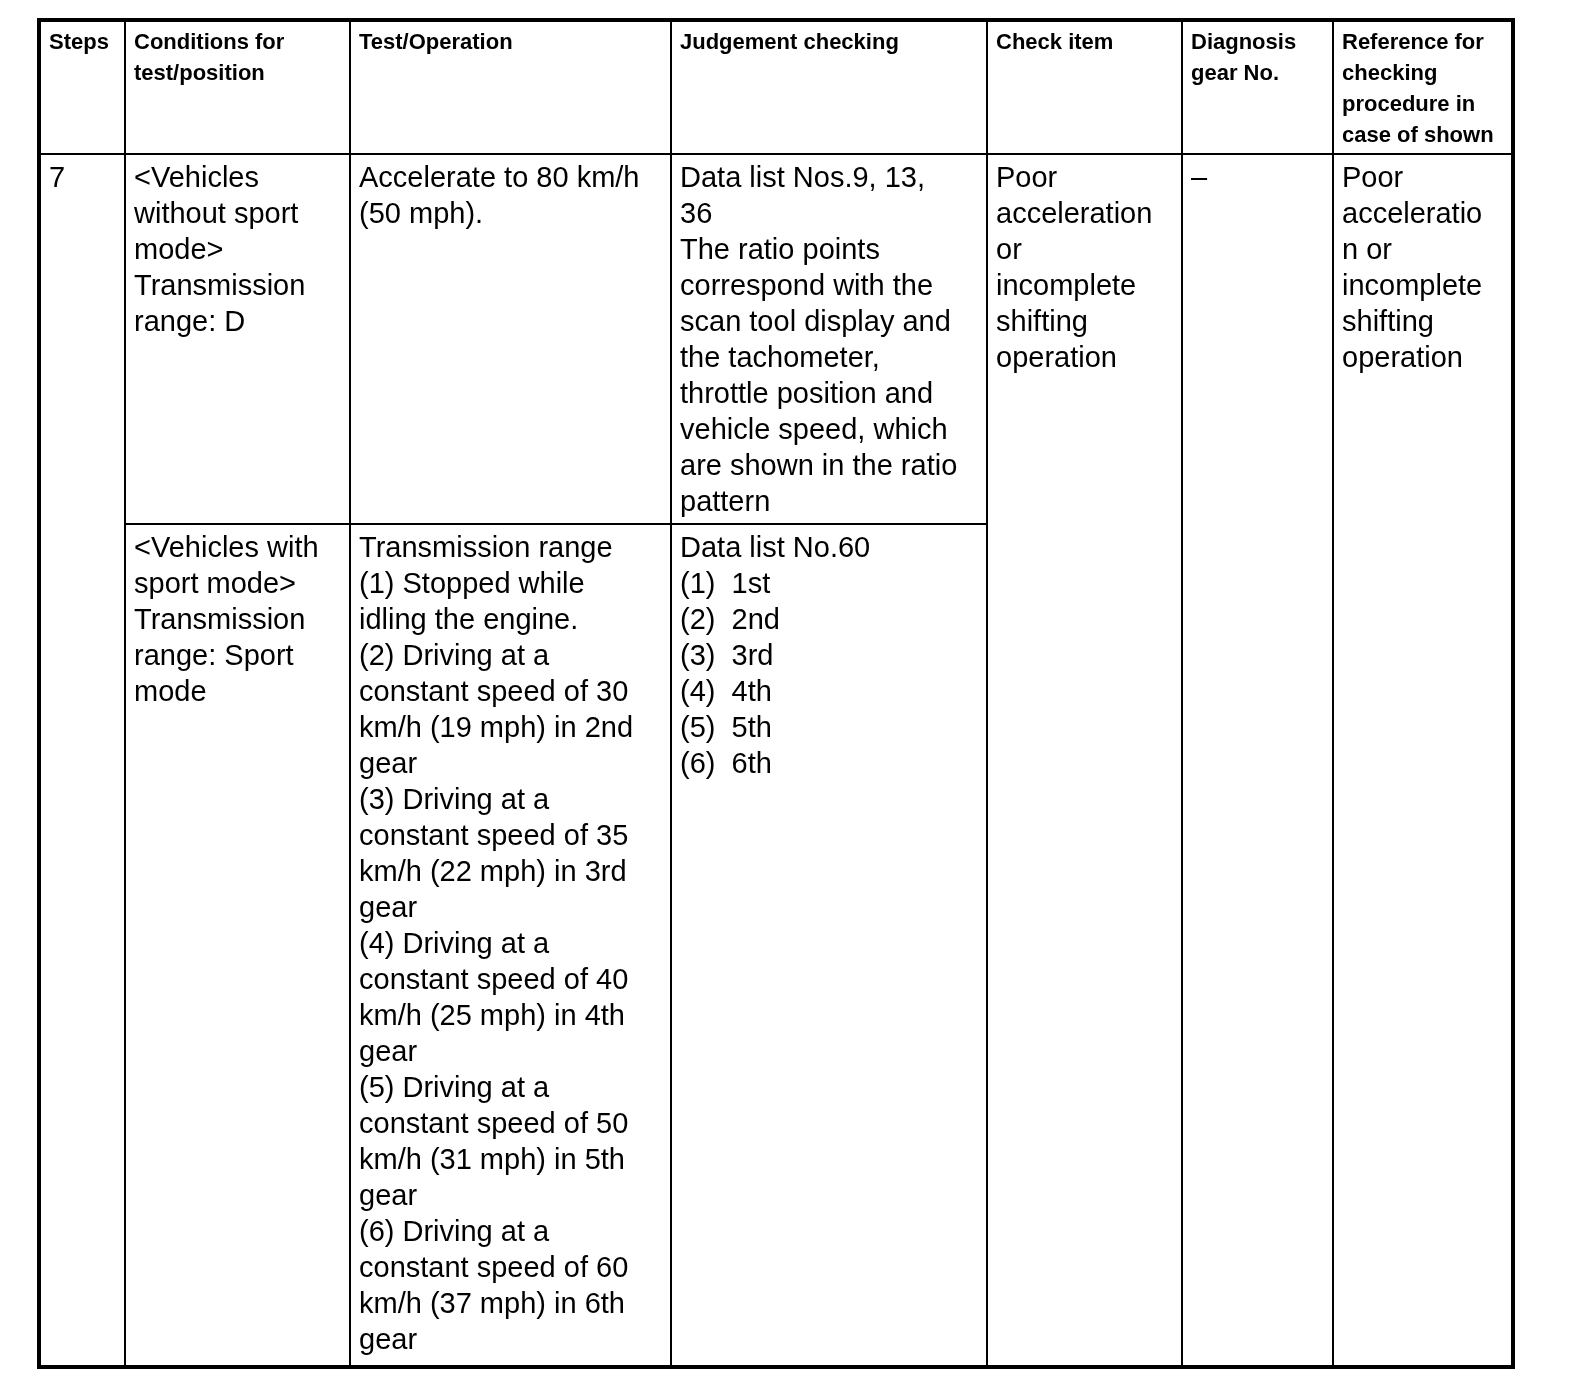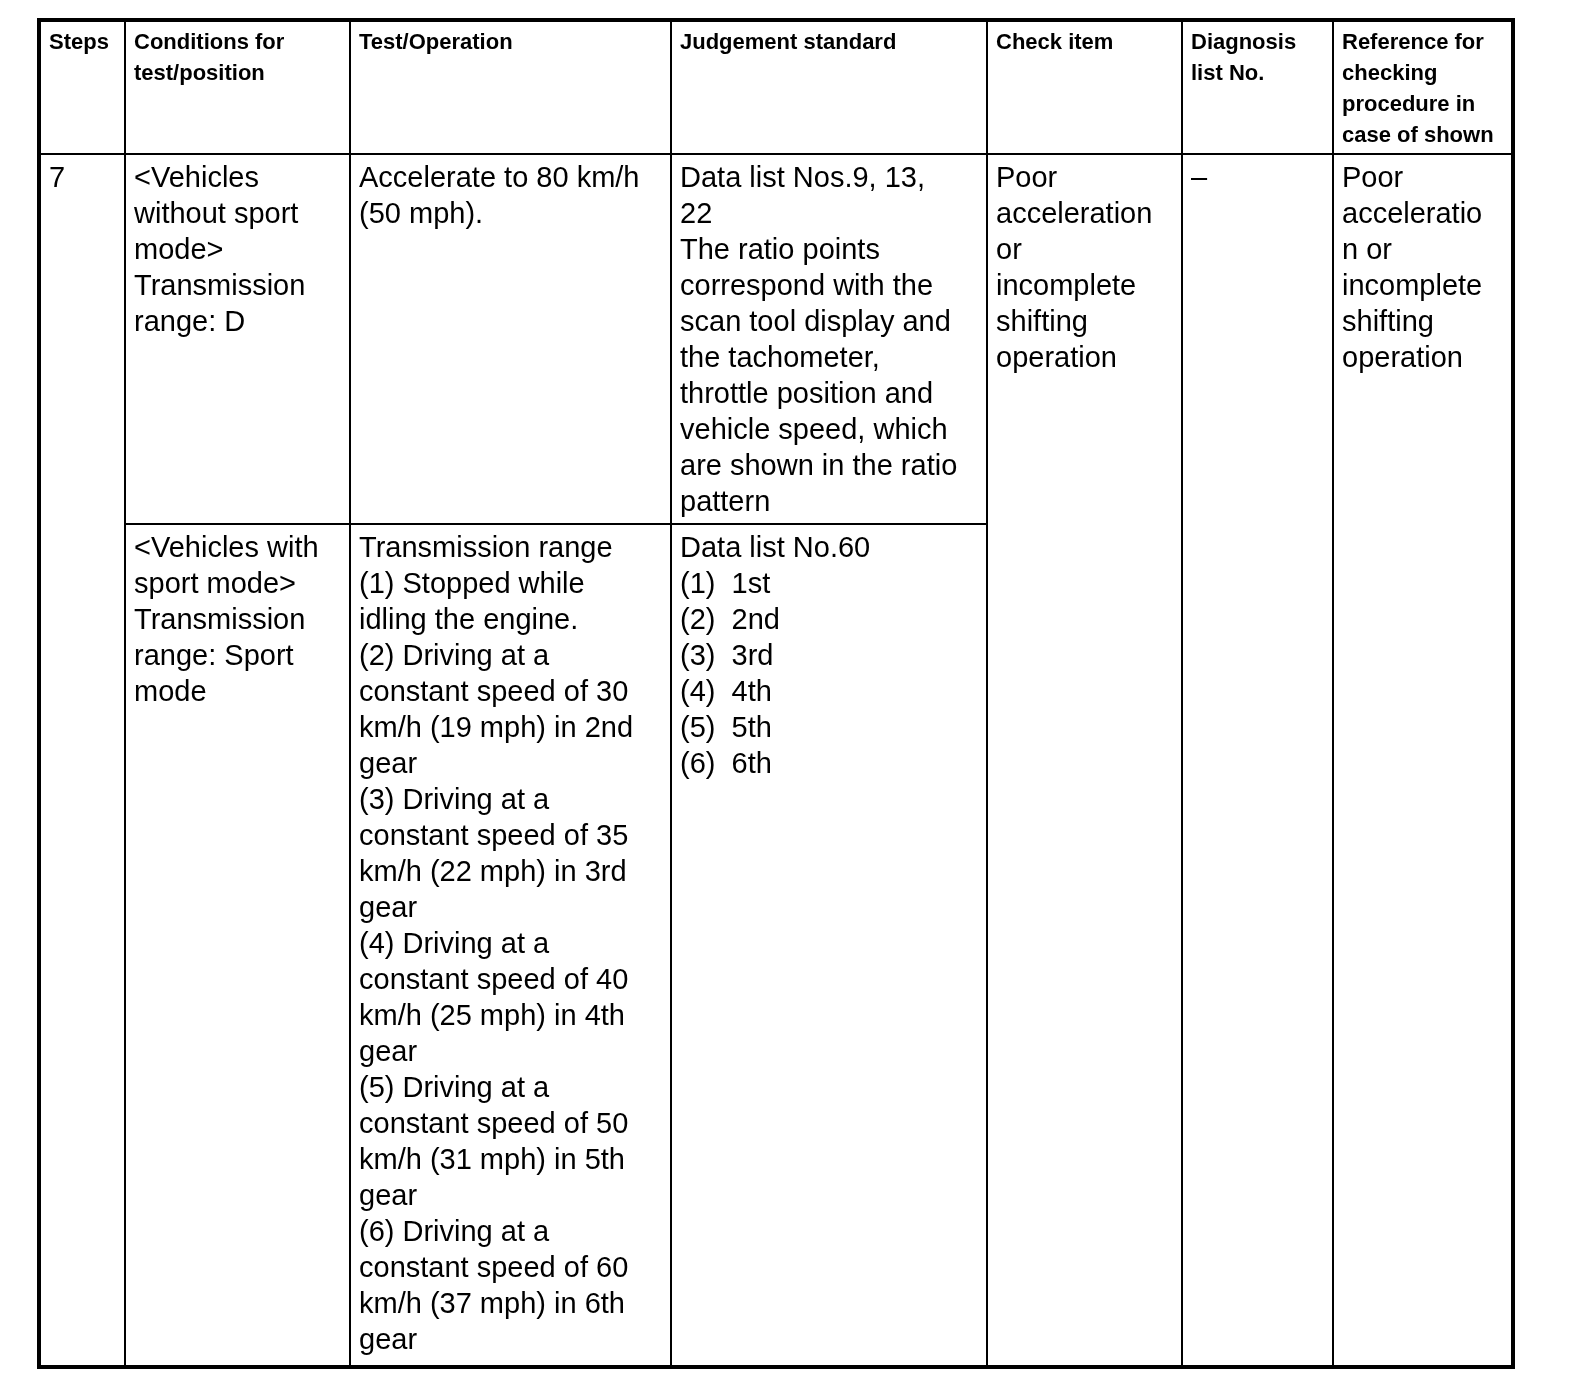--- a/index.html
+++ b/index.html
@@ -58,42 +58,42 @@
       <col style="width:195px">
       <col style="width:151px">
       <col style="width:180px">
     </colgroup>
     <thead>
       <tr class="r-header">
         <th class="hdr">Steps</th>
         <th class="hdr">Conditions for
 test/position</th>
         <th class="hdr">Test/Operation</th>
-        <th class="hdr">Judgement standard</th>
+        <th class="hdr">Judgement checking</th>
         <th class="hdr">Check item</th>
         <th class="hdr">Diagnosis
-list No.</th>
+gear No.</th>
         <th class="hdr">Reference for
 checking
 procedure in
 case of shown</th>
       </tr>
     </thead>
     <tbody>
       <tr class="r-sub1">
         <td class="cell" rowspan="2">7</td>
         <td class="cell">&lt;Vehicles
 without sport
 mode&gt;
 Transmission
 range: D</td>
         <td class="cell">Accelerate to 80 km/h
 (50 mph).</td>
         <td class="cell">Data list Nos.9, 13,
-22
+36
 The ratio points
 correspond with the
 scan tool display and
 the tachometer,
 throttle position and
 vehicle speed, which
 are shown in the ratio
 pattern</td>
         <td class="cell" rowspan="2">Poor
 acceleration

